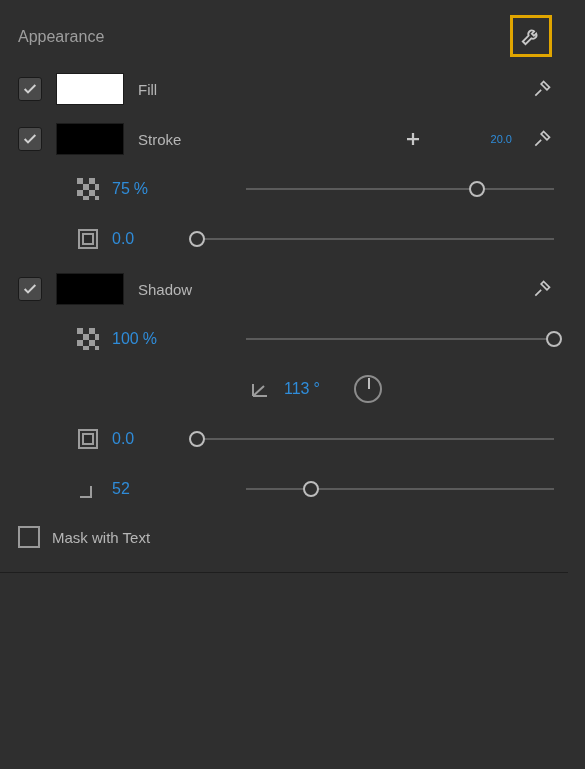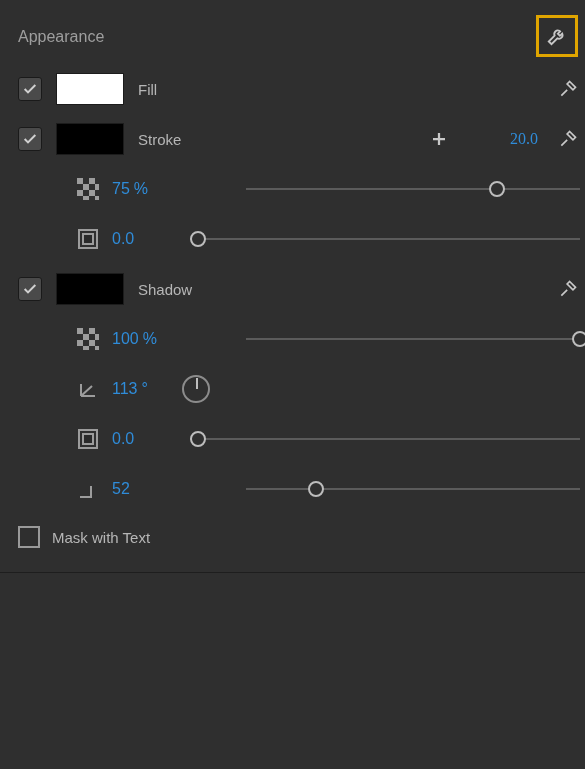--- a/index.html
+++ b/index.html
@@ -19,21 +19,21 @@
     height:769px;
     background:var(--bg);
     font-family:"Segoe UI",Arial,sans-serif;
     font-size:15px;
     color:var(--text);
     overflow:hidden;
   }
   .panel{
     width:100%;
     height:100%;
-    padding:10px 5px 0 18px;
+    padding:10px 31px 0 18px;
   }
   .header{
     display:flex;
     align-items:center;
     justify-content:space-between;
     height:54px;
   }
   .title{
     color:var(--muted);
     font-size:16px;
@@ -42,20 +42,21 @@
     width:42px;height:42px;
     border:3px solid var(--highlight);
     display:flex;align-items:center;justify-content:center;
     margin-right:2px;
     margin-top:-2px;
   }
   .row{
     display:flex;
     align-items:center;
     height:50px;
+    justify-content:center;
   }
   .indent{ padding-left:58px; }
   .chk{
     width:24px;height:24px;
     background:#4a4a4a;
     border:1px solid #1a1a1a;
     border-radius:3px;
     display:flex;align-items:center;justify-content:center;
     margin-right:14px;
     flex-shrink:0;
@@ -78,24 +79,23 @@
     margin-left:4px;
   }
   .spacer{flex:1 1 auto;}
   .plus{
     width:22px;height:22px;
     display:flex;align-items:center;justify-content:center;
     margin-right:46px;
   }
   .num{
     color:var(--accent);
-    font-size:16px;
+    font-size:11px;
     text-align:right;
     min-width:42px;
-    font-family:Liberation Serif, serif;
   }
   .eyedrop{
     width:24px;height:24px;
     display:flex;align-items:center;justify-content:center;
     margin-left:18px;
   }
   
   .ico{
     width:24px;height:24px;
     display:flex;align-items:center;justify-content:center;

